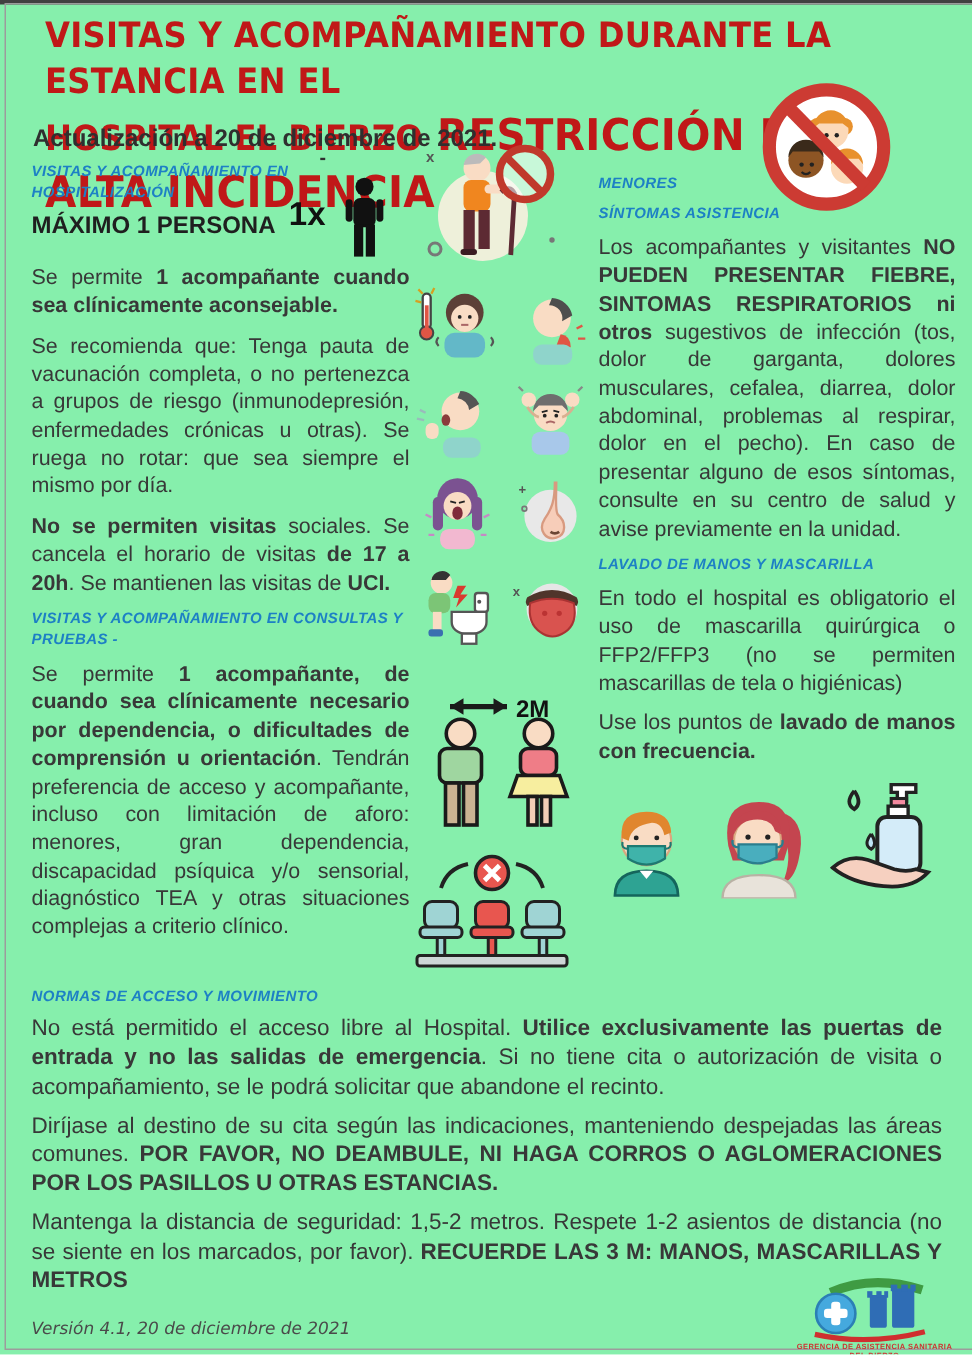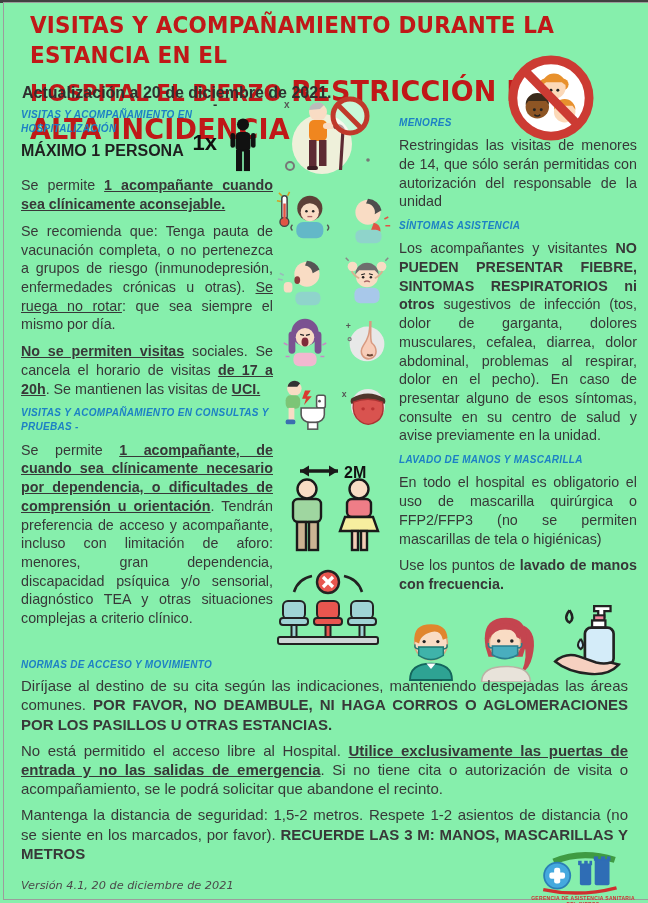--- a/index.html
+++ b/index.html
@@ -12,21 +12,21 @@
   .title .l1{font-size:21.5px;letter-spacing:.2px;transform:scaleY(1.08);transform-origin:left top;}
   .title .l2{font-size:21.5px;margin-top:6px;transform:scaleY(1.08);transform-origin:left top;}
   .title .big{font-size:27px;letter-spacing:.2px;}
 
   .updated{position:absolute;left:22px;top:84px;font-size:16px;font-weight:bold;color:#2f2f2f;}
   .dash{position:absolute;left:213px;top:97px;font-size:13px;font-weight:bold;color:#2f2f2f;}
 
   .hblue{margin:0 0 6px 0;font-size:10px;font-style:italic;font-weight:bold;color:#1d80c5;letter-spacing:.3px;line-height:1.42;font-family:"Liberation Sans",sans-serif;}
   p.body{margin:0 0 8px 0;font-size:14.3px;line-height:1.31;color:#383838;text-align:justify;}
   .b{font-weight:bold}
-  .u{text-decoration:underline}
+  .u{}
 
   .col-left{position:absolute;left:21px;top:108px;width:252px;}
   .col-right{position:absolute;left:399px;top:116px;width:238px;}
 
   .maximo-row{position:relative;margin:2px 0 8px 0;height:26px;}
   .maximo{font-size:16px;font-weight:bold;color:#1f1f1f;}
   .onex{position:absolute;right:56px;top:-12px;font-size:22px;font-weight:bold;color:#101010;}
   .person-pict{position:absolute;right:14px;top:-24px;}
 
   .mid{position:absolute;left:276px;top:90px;width:122px;}
@@ -237,21 +237,20 @@
         <rect x="75" y="33" width="22" height="18" rx="5" fill="#9fd4d4"></rect>
         <rect x="72" y="50" width="28" height="7" rx="3" fill="#9fd4d4"></rect>
         <rect x="83.5" y="57" width="5" height="12" fill="#9fd4d4"></rect>
         <rect x="2" y="69" width="100" height="7" rx="2" fill="#cdd6d6"></rect>
       </g>
     </svg>
   </div>
 
   <section class="col-right">
     <h3 class="hblue">MENORES</h3>
-    <p class="body">Restringidas las visitas de menores de 14, que sólo serán permitidas con autorización del responsable de la unidad</p>
     <h3 class="hblue">SÍNTOMAS ASISTENCIA</h3>
     <p class="body"><span>Los acompañantes y visitantes </span><span class="b">NO PUEDEN PRESENTAR FIEBRE, SINTOMAS RESPIRATORIOS ni otros</span><span> sugestivos de infección (tos, dolor de garganta, dolores musculares, cefalea, diarrea, dolor abdominal, problemas al respirar, dolor en el pecho). En caso de presentar alguno de esos síntomas, consulte en su centro de salud y avise previamente en la unidad.</span></p>
     <h3 class="hblue">LAVADO DE MANOS Y MASCARILLA</h3>
     <p class="body">En todo el hospital es obligatorio el uso de mascarilla quirúrgica o FFP2/FFP3 (no se permiten mascarillas de tela o higiénicas)</p>
     <p class="body"><span>Use los puntos de </span><span class="b">lavado de manos con frecuencia.</span></p>
 
     <div class="mask-row">
       <svg width="64" height="68" viewBox="0 0 70 74">
         <path d="M12 72 q0 -18 23 -18 q23 0 23 18 z" fill="#2ea393" stroke="#14655c" stroke-width="2"></path>
         <path d="M30 54 l5 6 l5 -6 z" fill="#fff"></path>
@@ -280,22 +279,22 @@
         <rect x="42" y="18" width="13" height="7" fill="#fff" stroke="#222" stroke-width="2.2"></rect>
         <rect x="35" y="25" width="28" height="36" rx="6" fill="#d4ecf9" stroke="#222" stroke-width="2.6"></rect>
         <path d="M31 36 q4.5 7 0 10 q-5.5 -3 0 -10" fill="#bfe4f6" stroke="#222" stroke-width="2"></path>
         <path d="M6 58 q10 -9 23 -5 l17 6 q8 2 14 0 l8 2 q-10 11 -29 9 q-21 -2 -33 -12z" fill="#f6d0c0" stroke="#222" stroke-width="2.4"></path>
       </svg>
     </div>
   </section>
 
   <section class="bottom">
     <h3 class="hblue">NORMAS DE ACCESO Y MOVIMIENTO</h3>
+    <p class="body"><span>No está permitido el acceso libre al Hospital. </span><span class="b u">Utilice exclusivamente las puertas de entrada y no las salidas de emergencia</span><span>. Si no tiene cita o autorización de visita o acompañamiento, se le podrá solicitar que abandone el recinto.</span></p>
     <p class="body"><span>Diríjase al destino de su cita según las indicaciones, manteniendo despejadas las áreas comunes. </span><span class="b">POR FAVOR, NO DEAMBULE, NI HAGA CORROS O AGLOMERACIONES POR LOS PASILLOS U OTRAS ESTANCIAS.</span></p>
-    <p class="body"><span>No está permitido el acceso libre al Hospital. </span><span class="b u">Utilice exclusivamente las puertas de entrada y no las salidas de emergencia</span><span>. Si no tiene cita o autorización de visita o acompañamiento, se le podrá solicitar que abandone el recinto.</span></p>
     <p class="body"><span>Mantenga la distancia de seguridad: 1,5-2 metros. Respete 1-2 asientos de distancia (no se siente en los marcados, por favor). </span><span class="b">RECUERDE LAS 3 M: MANOS, MASCARILLAS Y METROS</span></p>
   </section>
 
   <footer class="footer">
     <div class="txt">
       <br>
       <span>Versión 4.1,  20 de diciembre de 2021</span>
     </div>
     <div class="logo-wrap">
       <svg width="96" height="44" viewBox="0 0 110 50">

